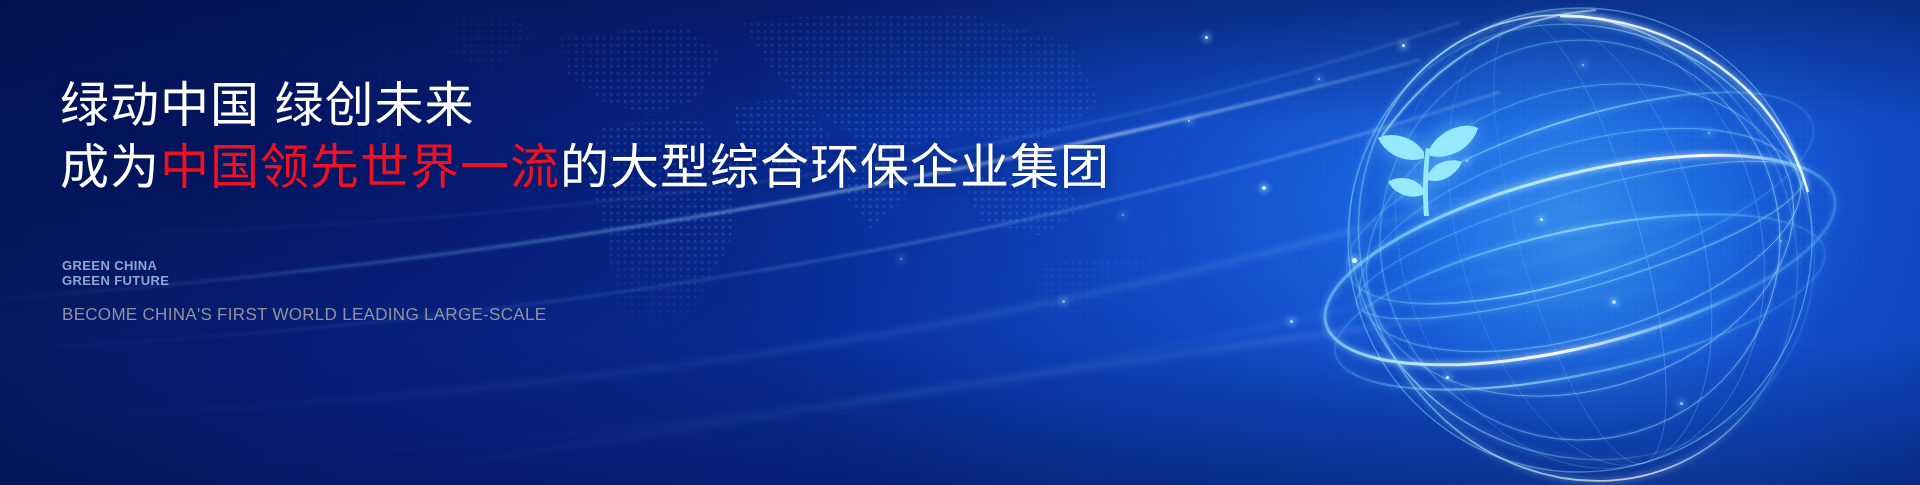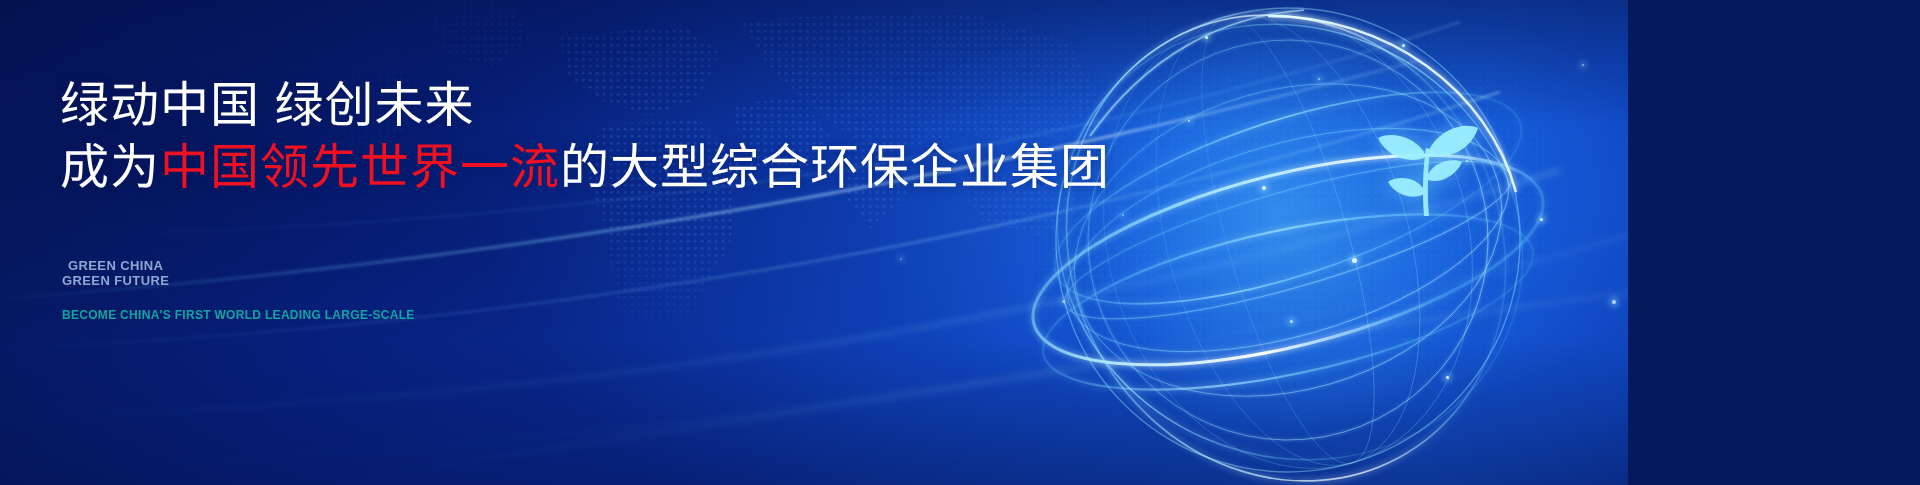--- a/index.html
+++ b/index.html
@@ -3,21 +3,21 @@
 <meta charset="utf-8">
 <title>Green China Banner</title>
 <style>
   html, body {
     margin: 0;
     padding: 0;
     background: #041a5c;
   }
   #banner {
     position: relative;
-    width: 1628px;
+    width: 1920px;
     height: 485px;
     overflow: hidden;
     font-family: "Liberation Sans", "DejaVu Sans", sans-serif;
     background: #0a2a8a;
   }
 
   
   .bg-base {
     position: absolute;
     inset: 0;
@@ -151,30 +151,30 @@
     position: absolute;
     left: 2px;
     top: 258px;
     color: #9db3dd;
     font-size: 13px;
     line-height: 15px;
     font-weight: 700;
     letter-spacing: 0.4px;
     opacity: 0.92;
   }
-  .sub-en span { display: block; text-align: center; }
+  .sub-en span { display: block; }
 
   .tagline-en {
     position: absolute;
     left: 2px;
     top: 308px;
-    color: #14b8a6;
-    font-size: 12px;
+    color: #a3a3a3;
+    font-size: 17px;
     line-height: 14.5px;
-    font-weight: 700;
+    font-weight: 400;
     letter-spacing: 0.3px;
     opacity: 0.88;
   }
   .tagline-en span { display: block; }
 </style>
 </head>
 <body>
 
 <div id="banner">
 

